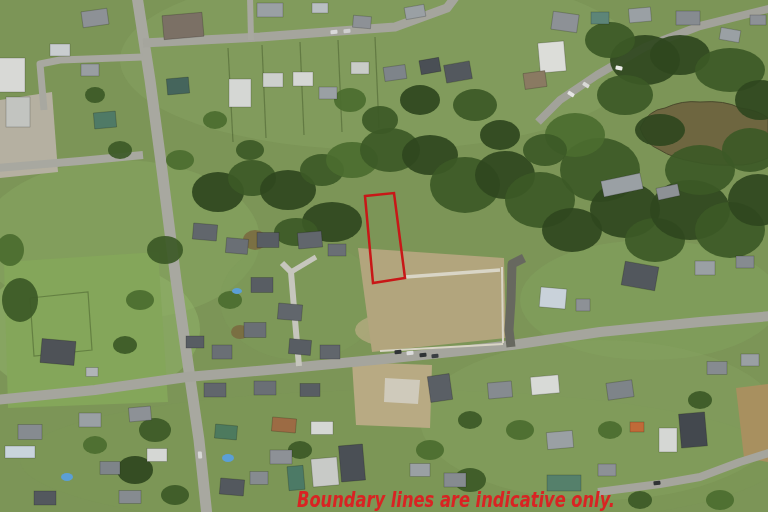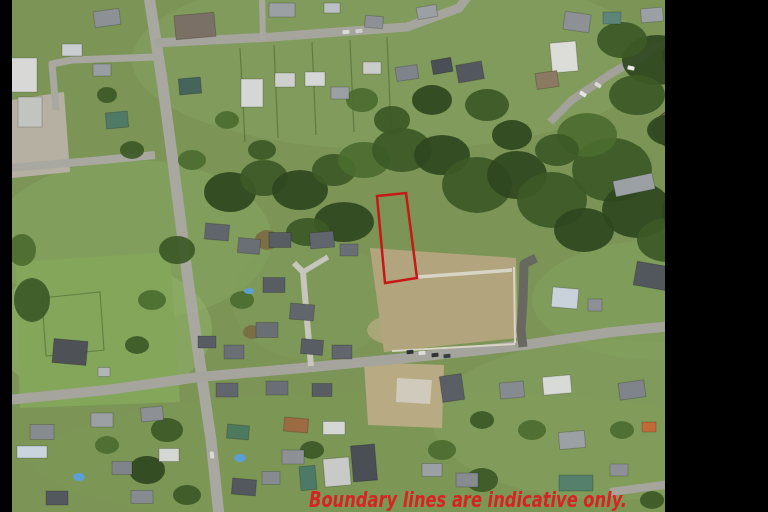--- a/index.html
+++ b/index.html
@@ -1,17 +1,17 @@
 <!DOCTYPE html>
 <html><head>
 <meta charset="utf-8">
 <style>
   html,body{margin:0;padding:0;background:#000;}
-  #stage{position:relative;width:653px;height:512px;overflow:hidden;
-         font-family:"DejaVu Sans","Liberation Sans",sans-serif;margin-left:12px;}
+  #stage{position:relative;width:768px;height:512px;overflow:hidden;
+         font-family:"DejaVu Sans","Liberation Sans",sans-serif;}
   svg{display:block;}
   text.caption{font-family:"DejaVu Sans","Liberation Sans",sans-serif;
                font-weight:bold;font-style:italic;}
 </style>
 </head>
 <body>
 
 <div id="stage">
   <svg id="map" width="768" height="512" viewBox="0 0 768 512">
     <rect id="base" x="0" y="0" width="768" height="512" fill="#7c9557"></rect>

